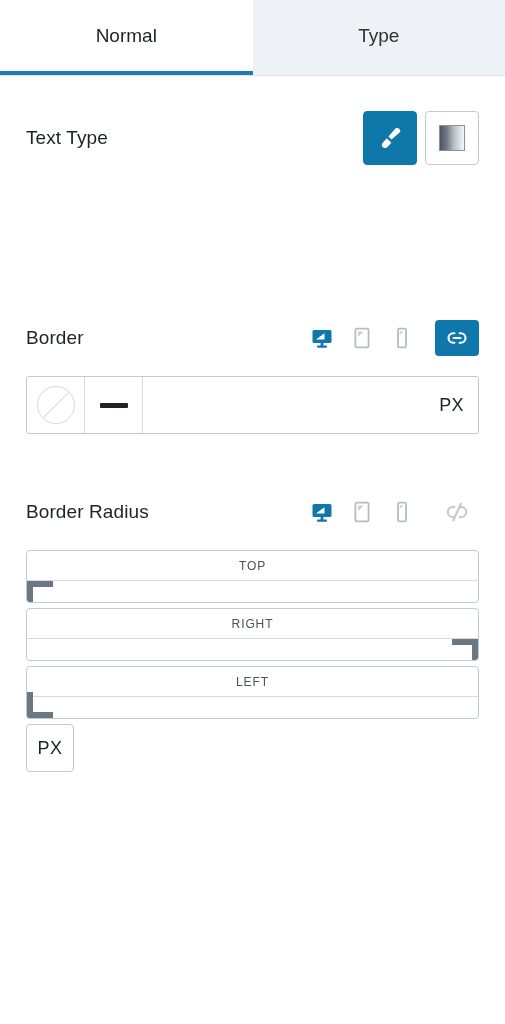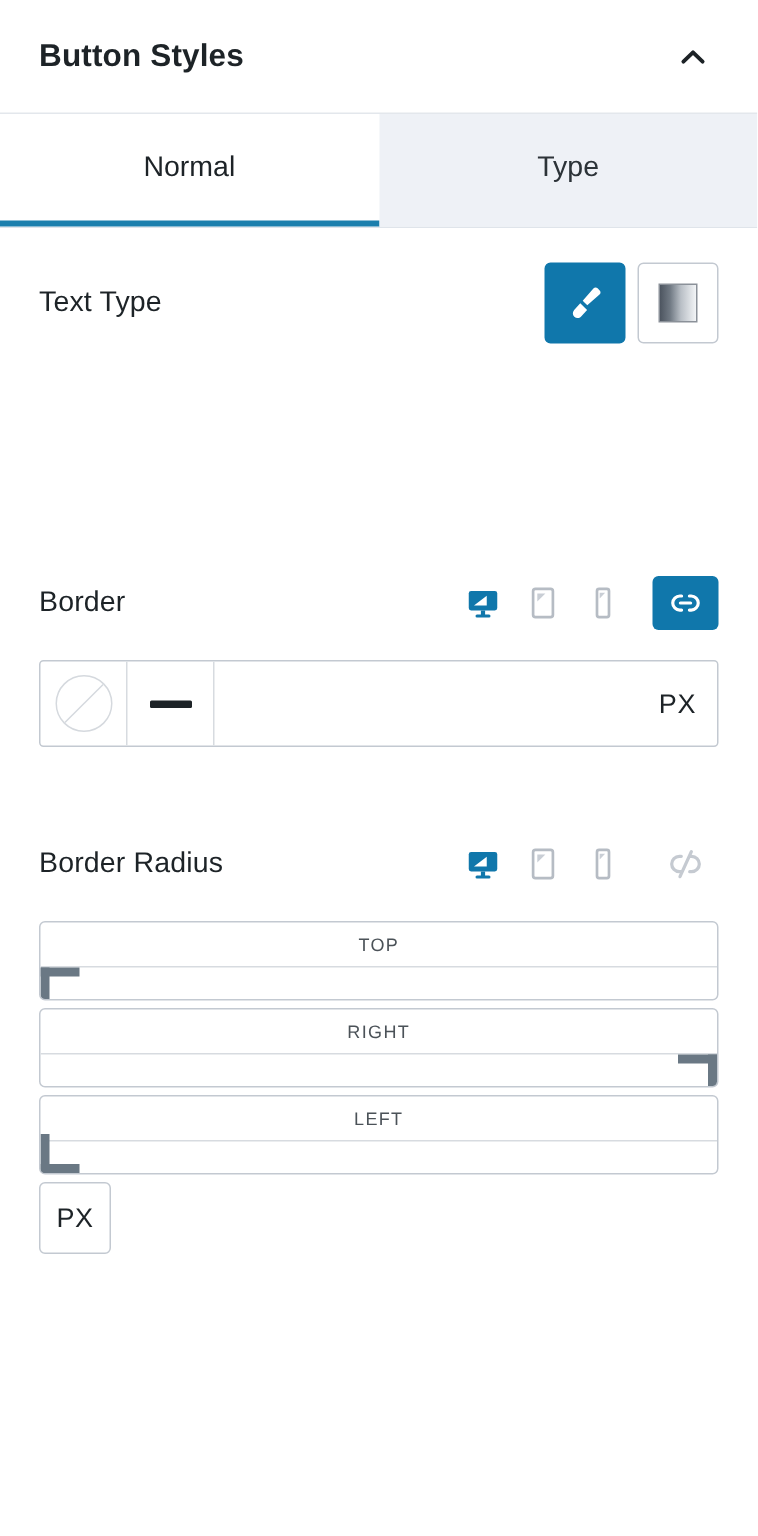--- a/index.html
+++ b/index.html
@@ -53,21 +53,21 @@
     background: #eef1f6;
     border-bottom: 4px solid transparent;
   }
   .tab.active {
     background: #ffffff;
     border-bottom: 4px solid #1b7fad;
     color: #1d2327;
   }
 
   
-  .rows { padding: 0 26px; }
+  .rows { padding: 12px 26px; }
   .row {
     display: flex;
     align-items: center;
     justify-content: space-between;
     min-height: 64px;
   }
   .row-label {
     font-size: 19px;
     color: #1d2327;
     letter-spacing: .1px;
@@ -251,28 +251,20 @@
 
   .sec-gap-sm { height: 18px; }
   .sec-gap-md { height: 34px; }
   .sec-gap-lg { height: 46px; }
 </style>
 </head>
 <body>
 
 <div class="panel">
 
-  <div class="panel-header">
-    <div class="panel-title">Button Styles</div>
-    <div class="chevron-btn">
-      <svg width="24" height="24" viewBox="0 0 24 24" aria-hidden="true">
-        <path d="M5.6 15.1 L12 8.9 L18.4 15.1" fill="none" stroke="#1d2327" stroke-width="2.6" stroke-linecap="round" stroke-linejoin="round"></path>
-      </svg>
-    </div>
-  </div>
 
   <div class="tabs">
     <div class="tab active">
       <span>Normal</span>
     </div>
     <div class="tab">
       <span>Type</span>
     </div>
   </div>
 

